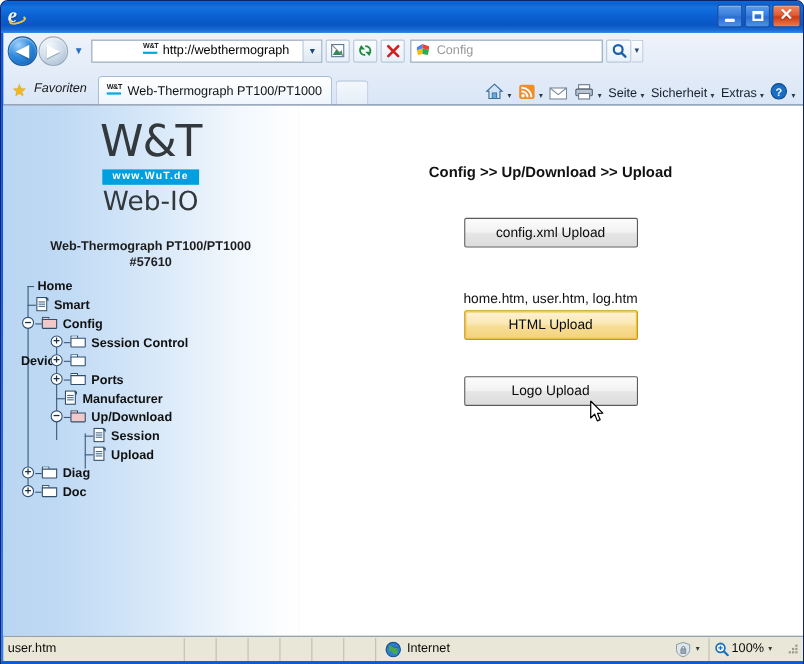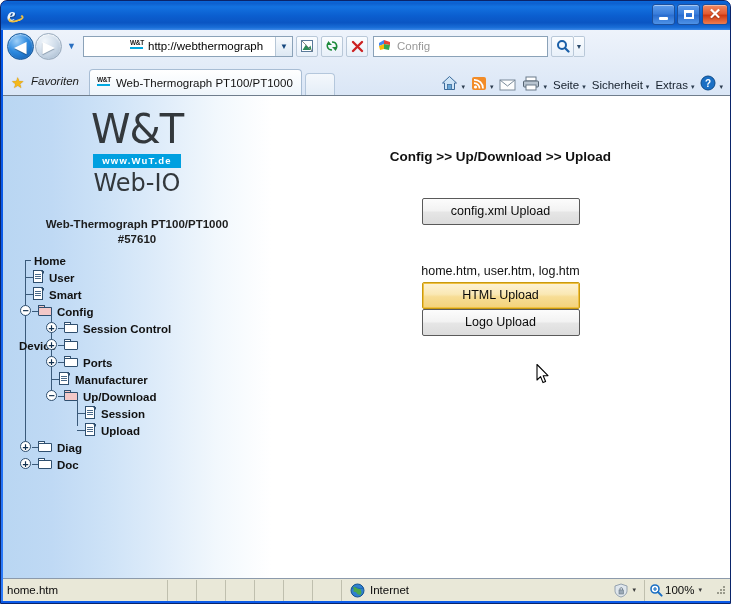--- a/index.html
+++ b/index.html
@@ -570,41 +570,30 @@
 
         <div class="vline" style="left:32px; top:62px; height:86px;"></div>
 
         <div class="vline" style="left:58px; top:142px; height:32px;"></div>
 
         <div class="trow" style="height:17px;">
           <div class="hline" style="left:6px; top:8px; width:6px;"></div>
           <span class="tlabel" style="margin-left:15px;">Home</span>
         </div>
 
+
         <div class="trow" style="height:17px;">
           <div class="hline" style="left:6px; top:8px; width:8px;"></div>
           <div class="docicon" style="left:14px; top:1px;">
             <div class="sheet"></div>
               <div class="fold"></div>
             <div class="ln" style="top:4px;"></div>
               <div class="ln" style="top:6px;"></div>
               <div class="ln" style="top:8px;"></div>
           </div>
-          <span class="tlabel" style="margin-left:30px;">User</span>
-        </div>
-
-        <div class="trow" style="height:17px;">
-          <div class="hline" style="left:6px; top:8px; width:8px;"></div>
-          <div class="docicon" style="left:14px; top:1px;">
-            <div class="sheet"></div>
-              <div class="fold"></div>
-            <div class="ln" style="top:4px;"></div>
-              <div class="ln" style="top:6px;"></div>
-              <div class="ln" style="top:8px;"></div>
-          </div>
           <span class="tlabel" style="margin-left:30px;">Smart</span>
         </div>
 
         <div class="trow" style="height:17px;">
           <div class="toggle" style="left:1px; top:2px;">
               <span class="sign">−</span>
             </div>
           <div class="hline" style="left:13px; top:8px; width:6px;"></div>
           <div class="folder open" style="left:19px; top:2px;">
             <div class="tabtop"></div>
@@ -731,34 +720,34 @@
       <div class="btnwrap" style="margin-top:34px;">
         <div class="wt-button">config.xml Upload</div>
       </div>
 
       <div id="filelist">home.htm, user.htm, log.htm</div>
 
       <div class="btnwrap">
         <div class="wt-button hover">HTML Upload</div>
       </div>
 
-      <div class="btnwrap" style="">
+      <div class="btnwrap" style="margin-top:33px;">
         <div class="wt-button">Logo Upload</div>
       </div>
     </div>
 
     <div id="cursor">
       <svg width="14" height="21" viewBox="0 0 14 21">
         <path d="M1 0.5 L1 16 L4.6 12.6 L7 18.6 L9.6 17.5 L7.2 11.8 L12 11.6 Z" fill="#ffffff" stroke="#000000" stroke-width="1.1" stroke-linejoin="round"></path>
       </svg>
     </div>
   </div>
 
   <div id="statusbar">
-    <div id="status-text">home.htm</div>
+    <div id="status-text">user.htm</div>
     <div class="status-sep"></div>
     <div class="status-cell"></div>
     <div class="status-sep"></div>
     <div class="status-cell"></div>
     <div class="status-sep"></div>
     <div class="status-cell"></div>
     <div class="status-sep"></div>
     <div class="status-cell"></div>
     <div class="status-sep"></div>
     <div class="status-cell"></div>

